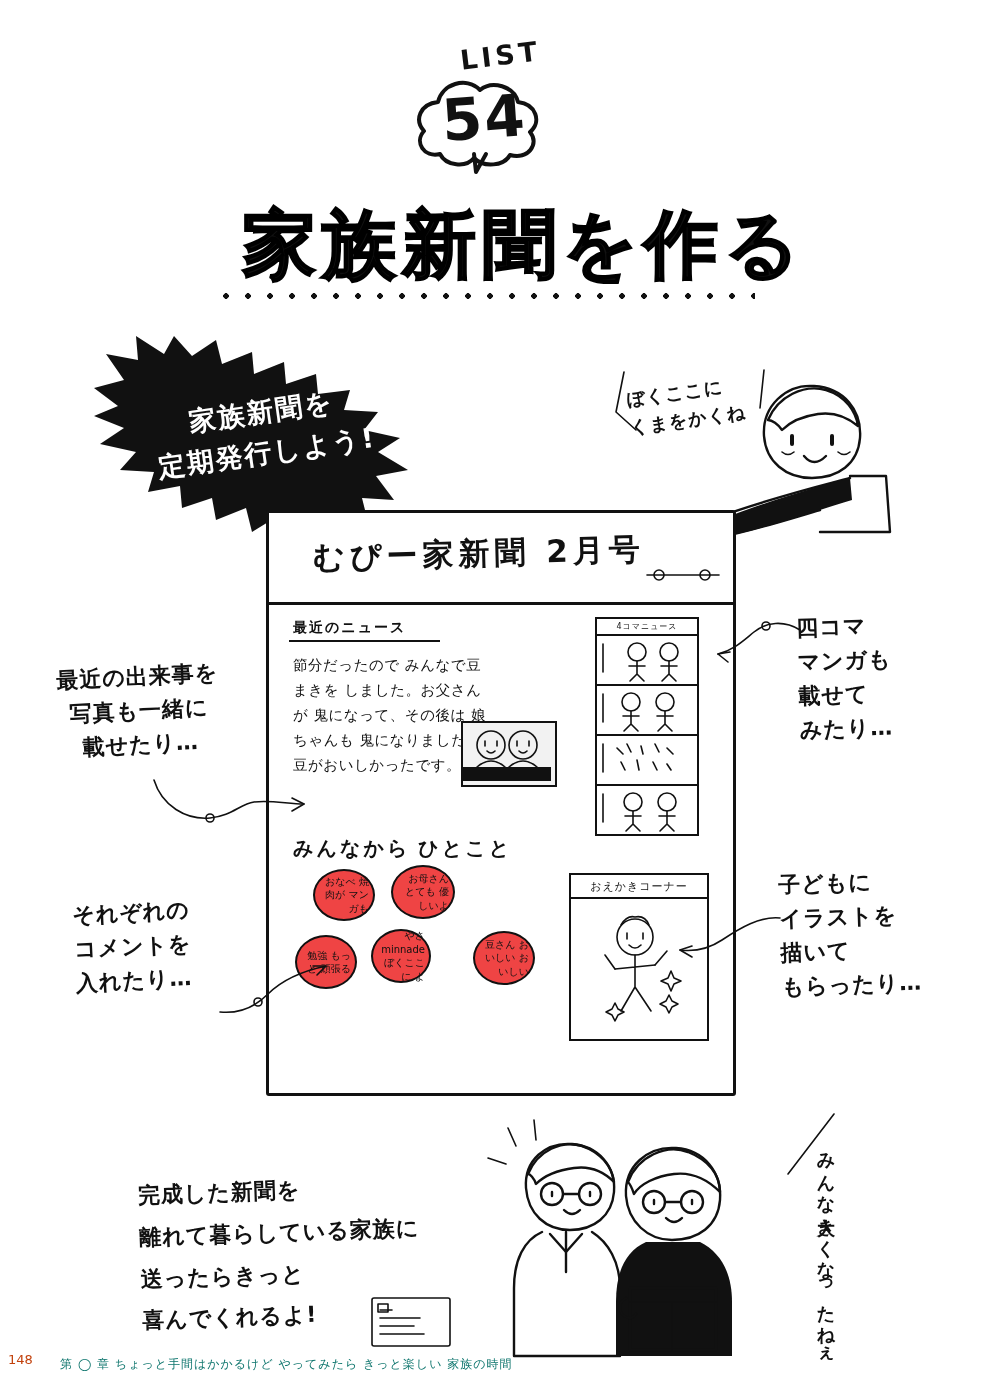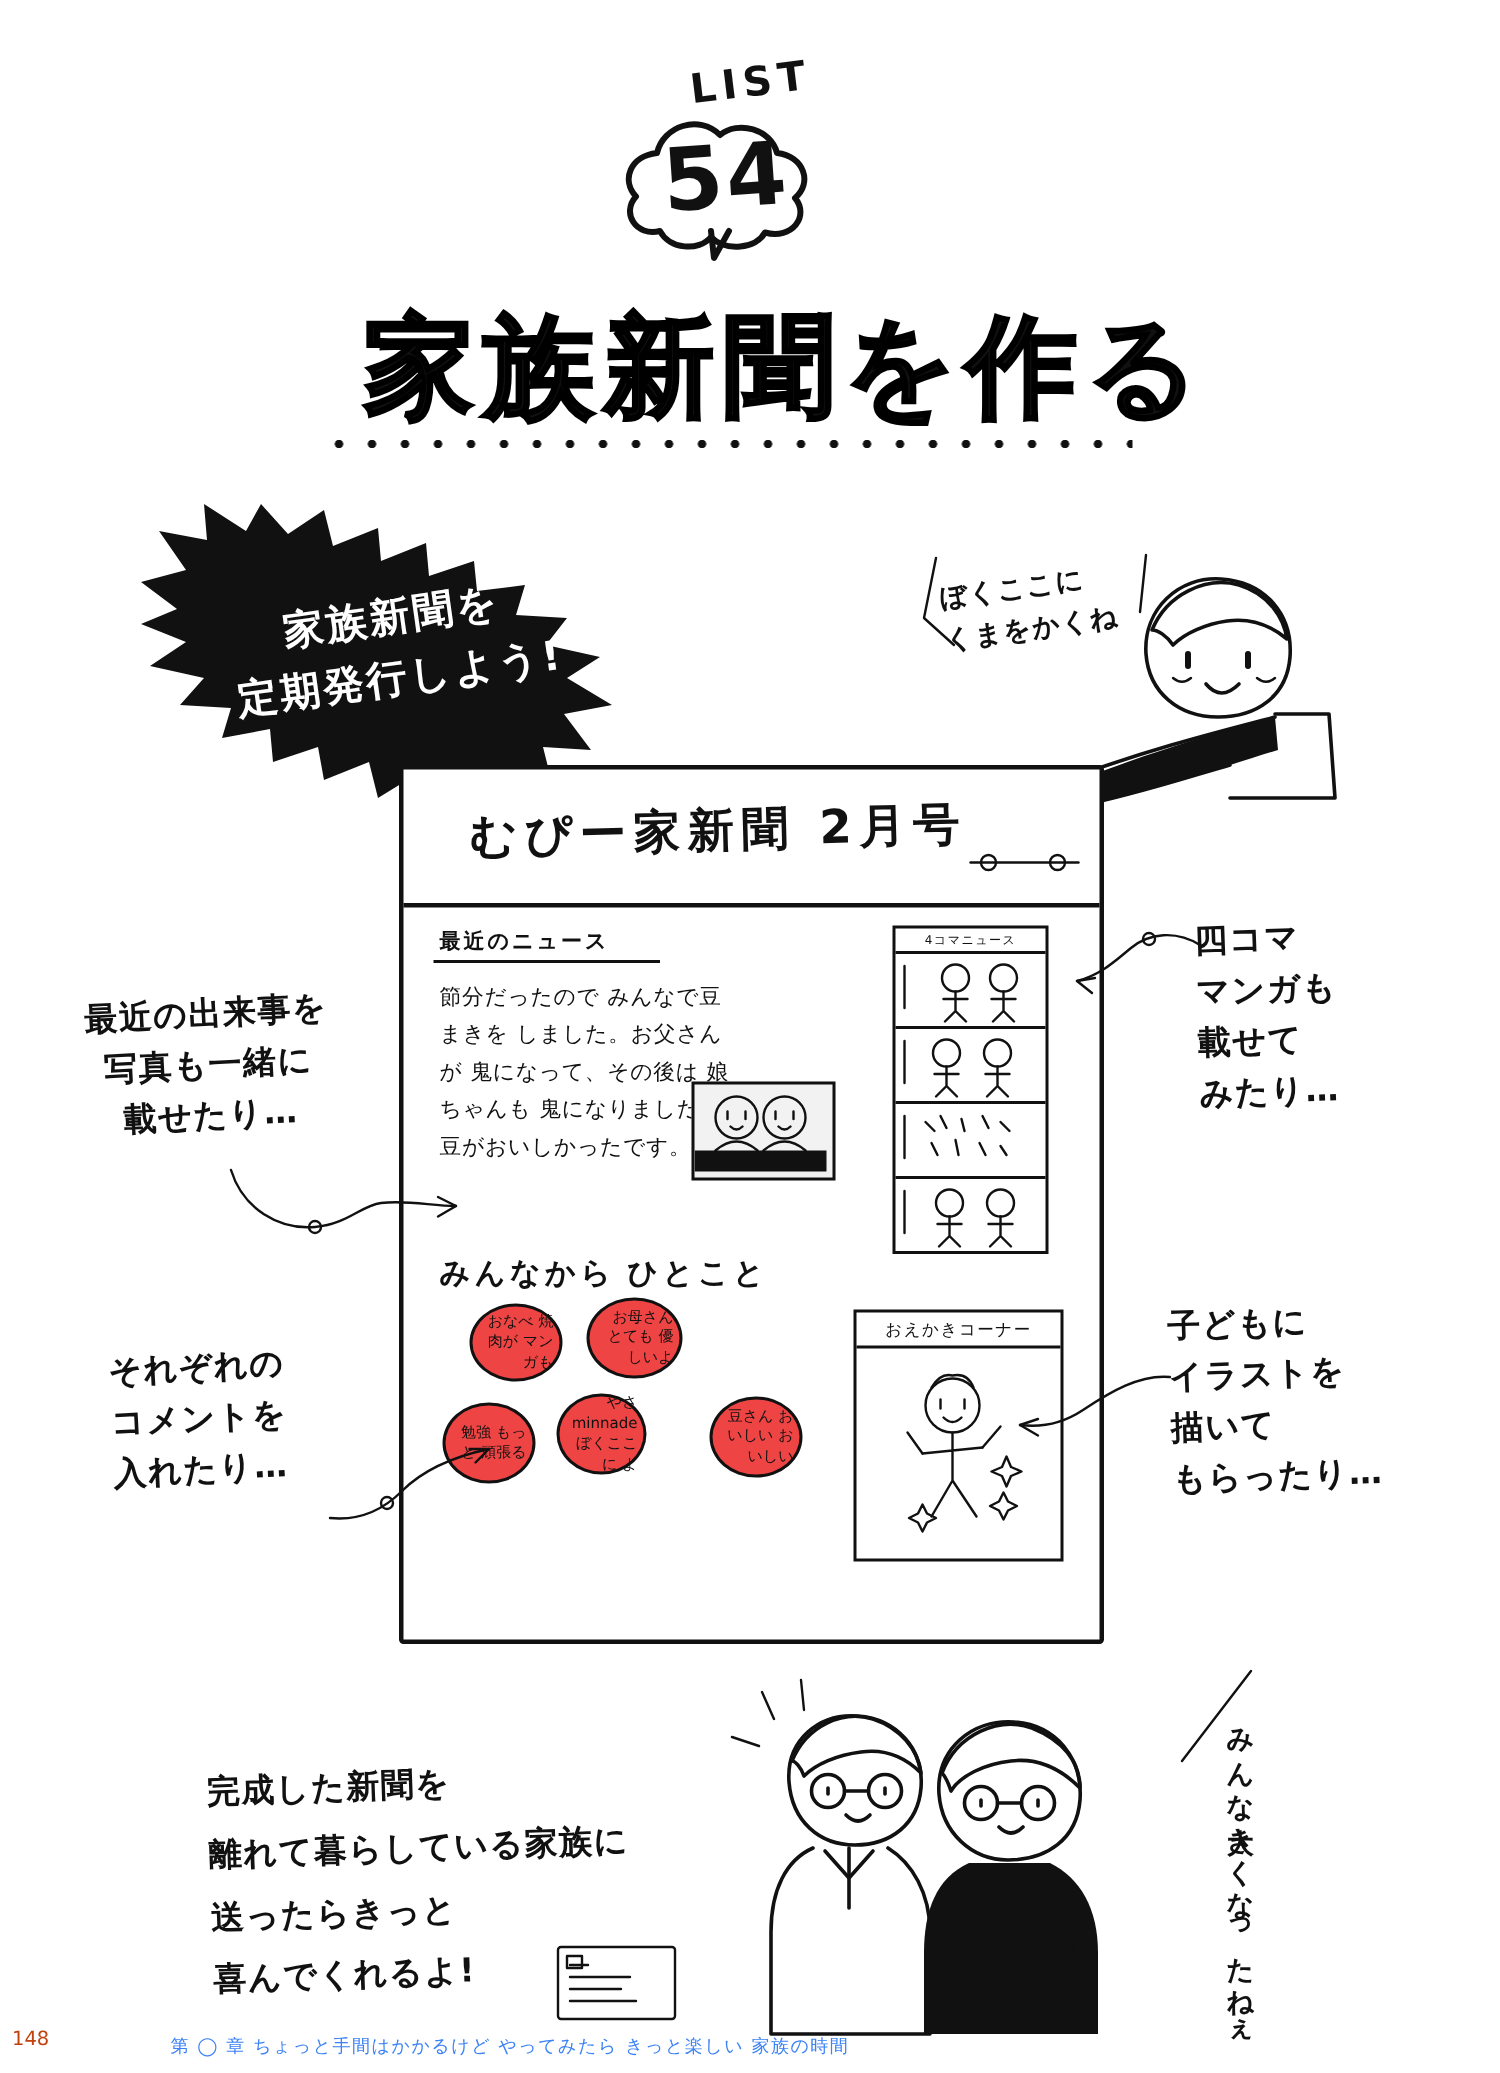--- a/index.html
+++ b/index.html
@@ -257,25 +257,24 @@
     top: 1352px;
     font-size: 13px;
     color: #c2410c;
   }
   .footer-line {
     position: absolute;
     left: 60px;
     top: 1356px;
     width: 560px;
     font-size: 12px;
-    color: #3b82f6;
+    color: #0f766e;
     letter-spacing: 1px;
     white-space: nowrap;
     overflow: hidden;
-    text-align: center;
   }
 </style>
 </head>
 <body>
 
 <div class="page">
 
   <div class="list-badge">
     <svg class="cloud" viewBox="0 0 150 105">
       <path class="ink" style="stroke-width:4" d="M30 34 C12 36 6 52 16 63 C6 74 16 90 32 86 C38 98 58 100 66 90 C76 100 96 98 102 87 C120 92 132 76 122 64 C134 54 128 36 110 34 C106 18 84 12 72 22 C58 8 34 16 30 34 Z"></path>

